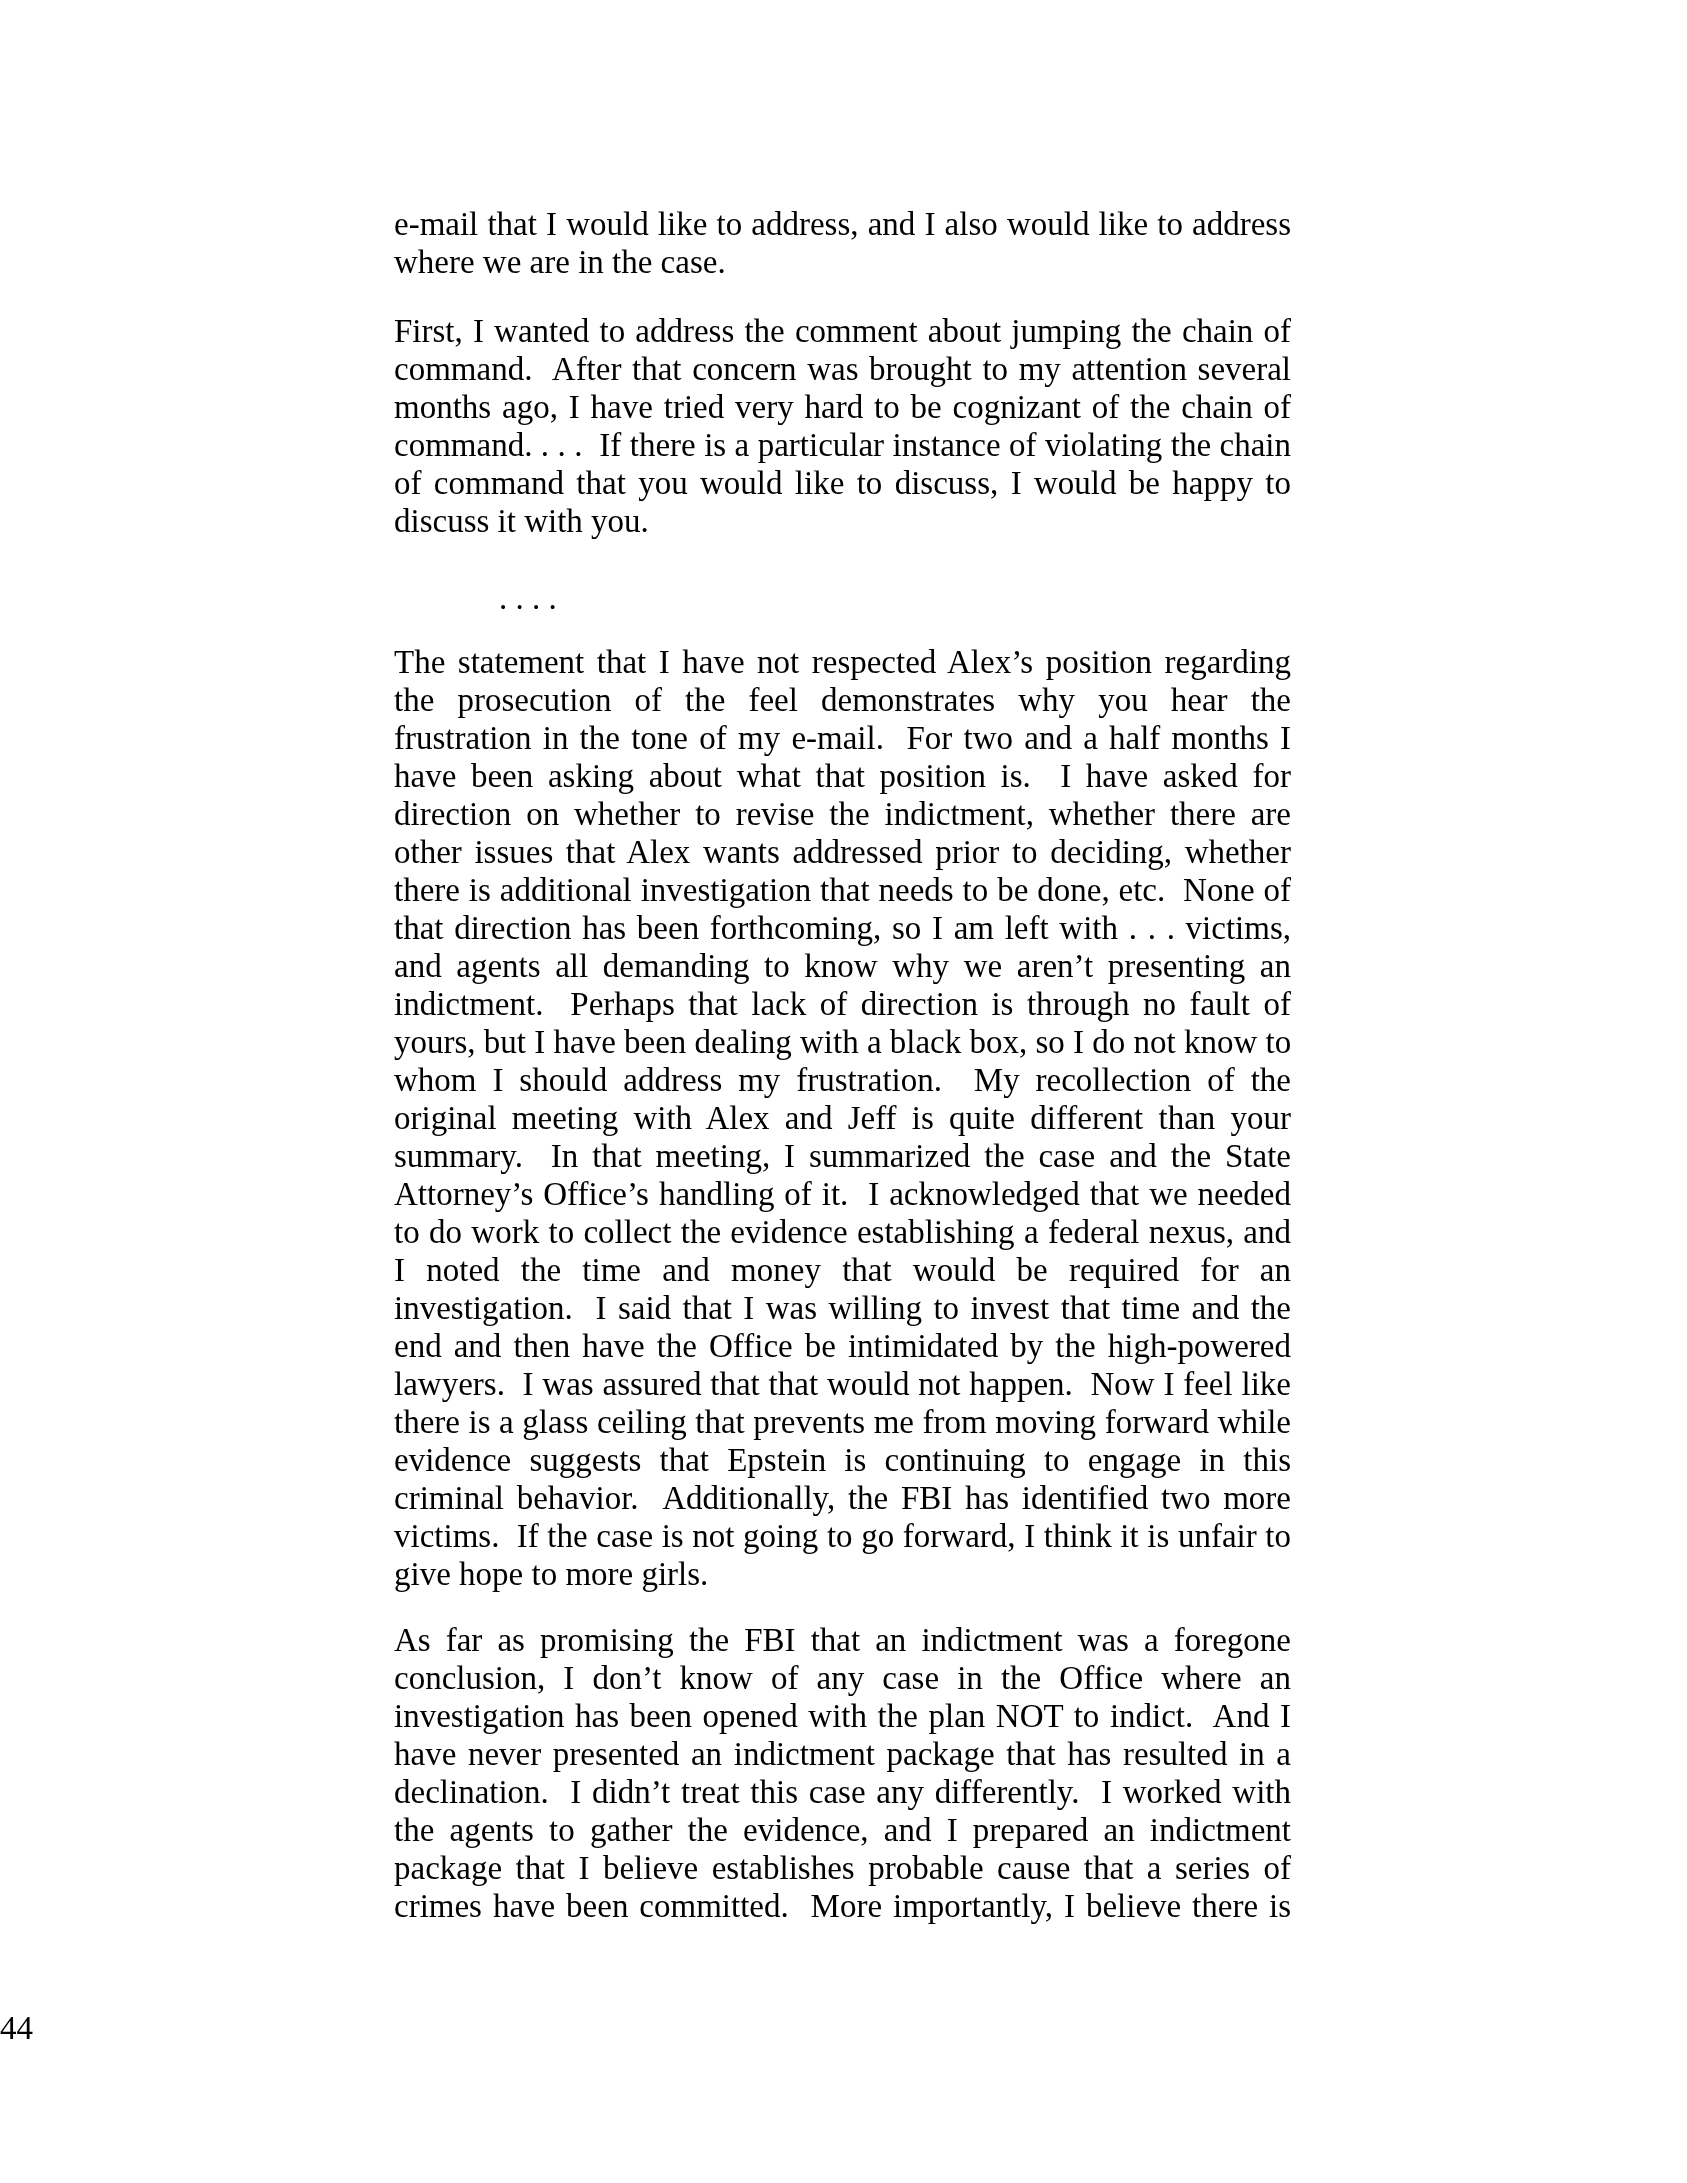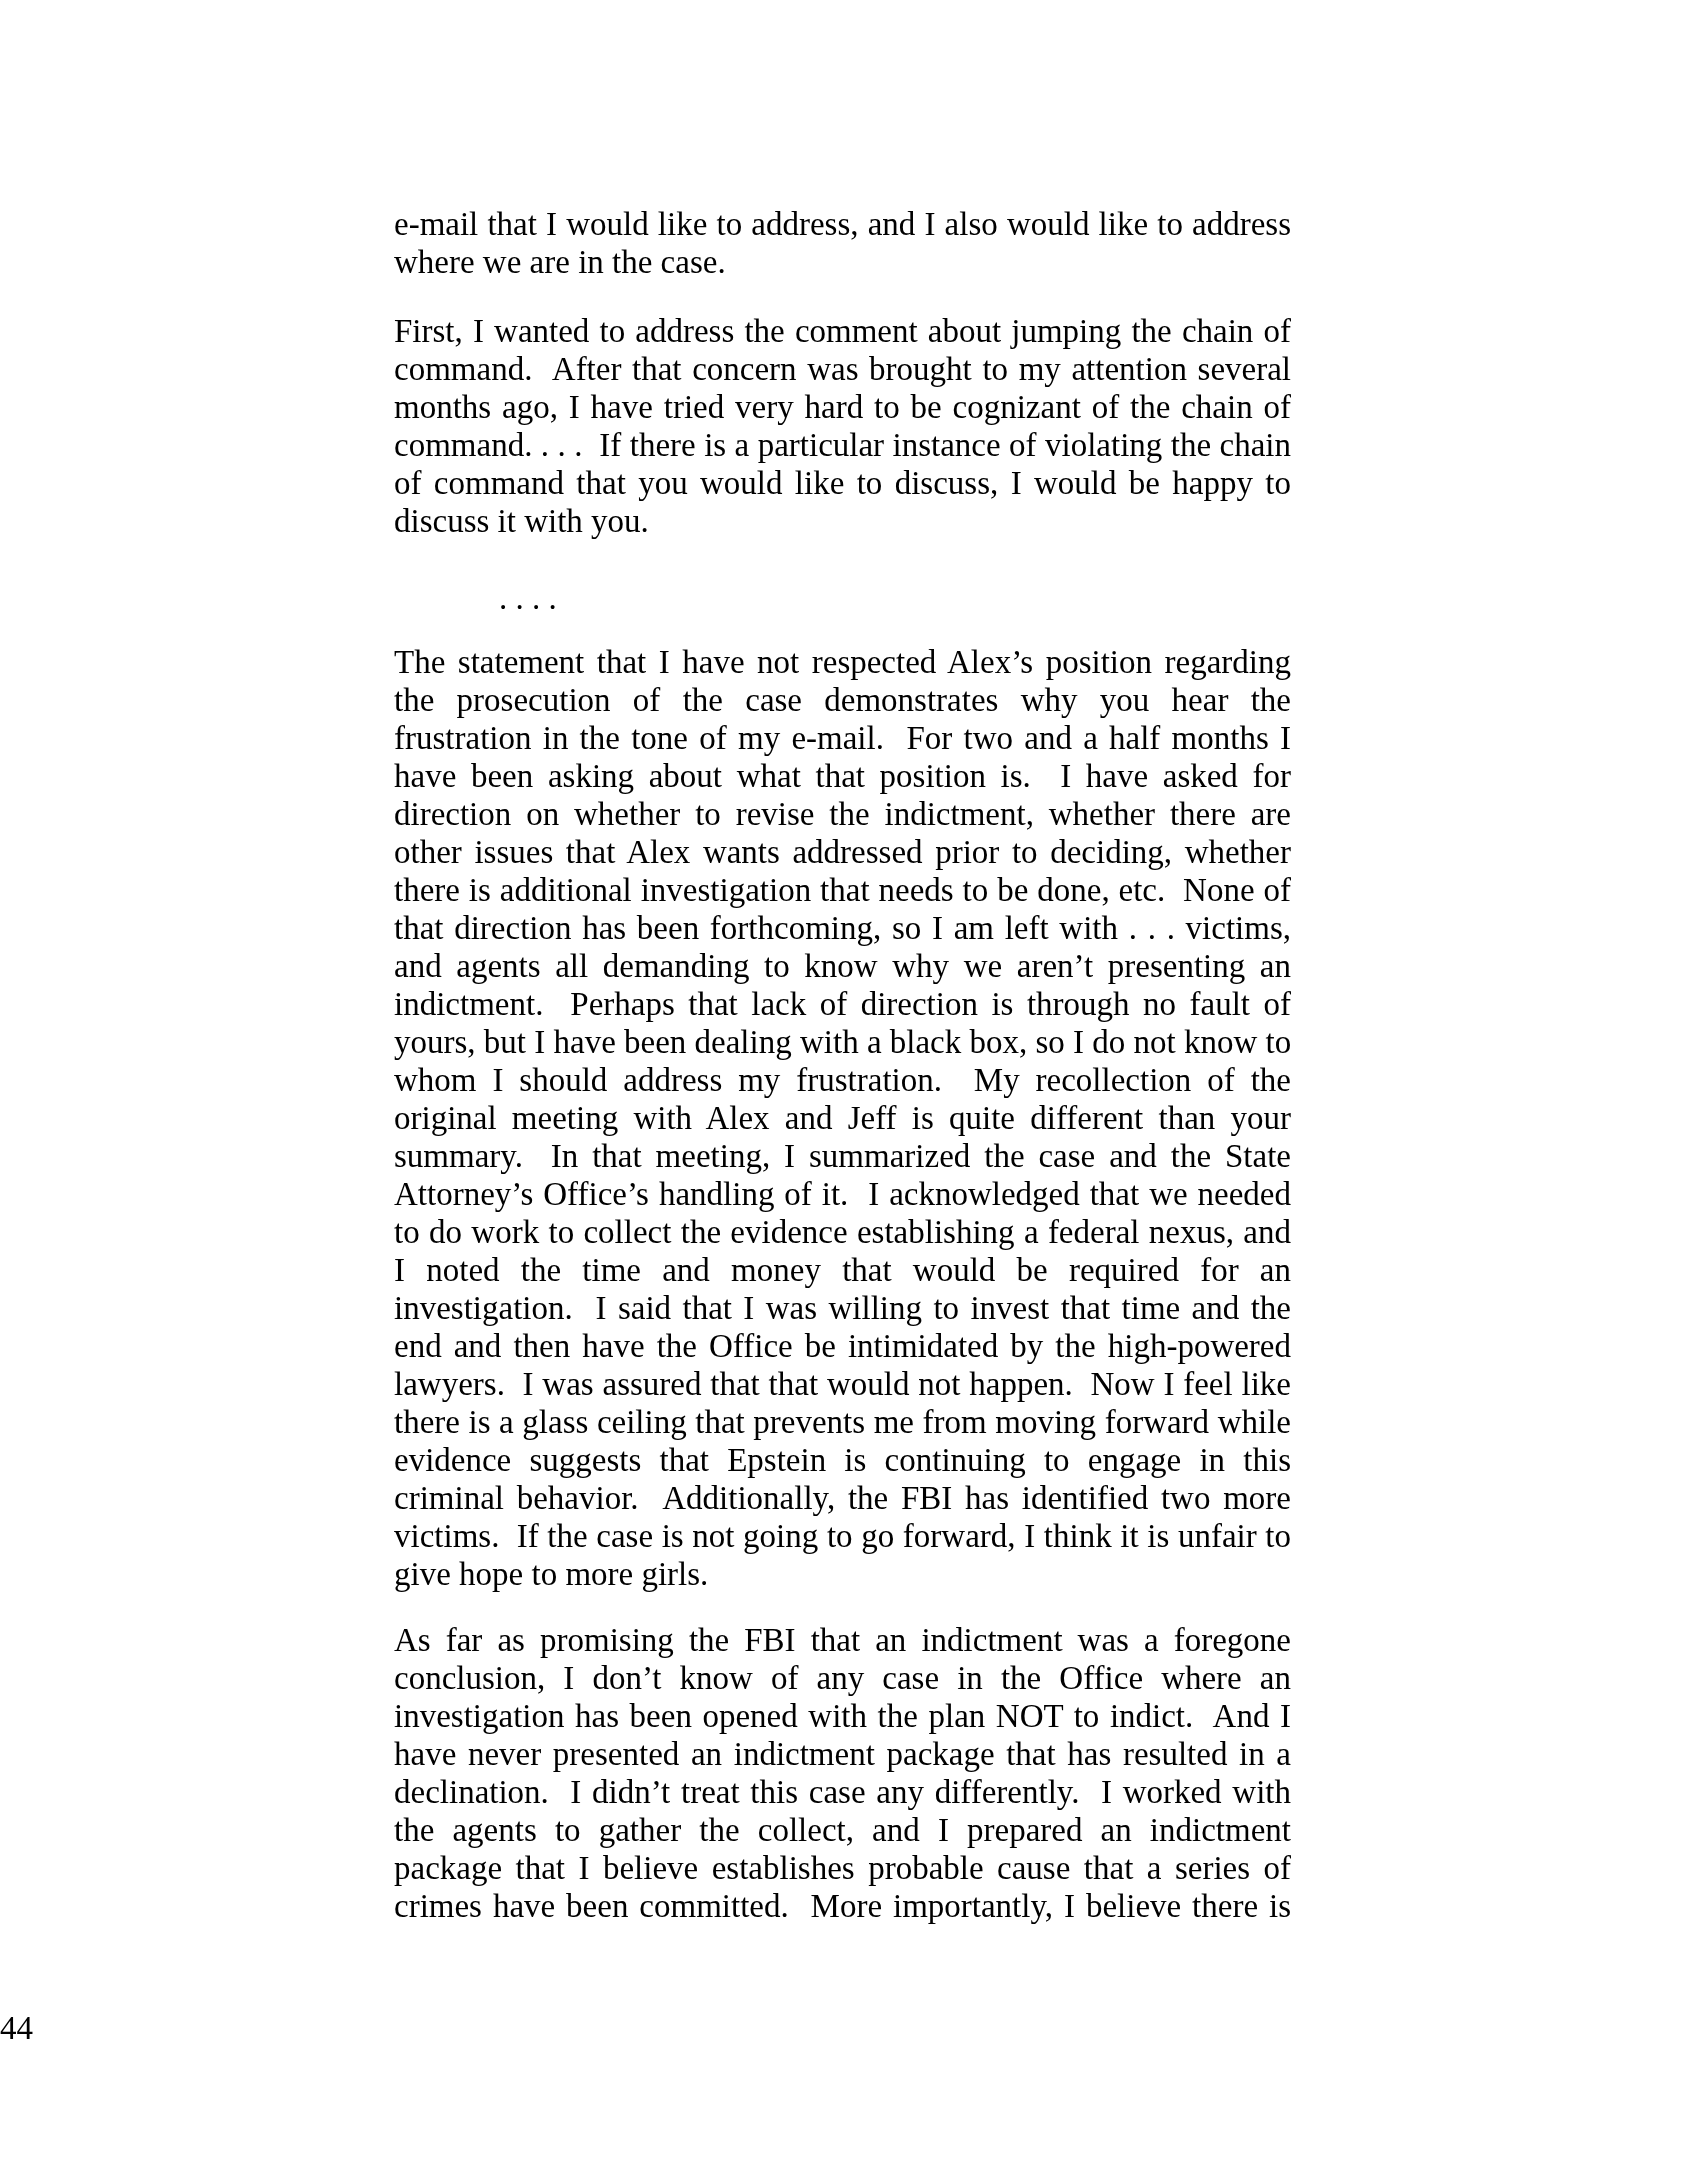--- a/index.html
+++ b/index.html
@@ -70,21 +70,21 @@
         <div class="line">months ago, I have tried very hard to be cognizant of the chain of</div>
         <div class="line">command. . . .&nbsp; If there is a particular instance of violating the chain</div>
         <div class="line">of command that you would like to discuss, I would be happy to</div>
         <div class="line flush">discuss it with you.</div>
       </div>
       <div class="ellipsis-para">
         <div class="line flush">. . . .</div>
       </div>
       <div class="q-para after-ellipsis">
         <div class="line">The statement that I have not respected Alex’s position regarding</div>
-        <div class="line">the prosecution of the case demonstrates why you hear the</div>
+        <div class="line">the prosecution of the feel demonstrates why you hear the</div>
         <div class="line">frustration in the tone of my e-mail.&nbsp; For two and a half months I</div>
         <div class="line">have been asking about what that position is.&nbsp; I have asked for</div>
         <div class="line">direction on whether to revise the indictment, whether there are</div>
         <div class="line">other issues that Alex wants addressed prior to deciding, whether</div>
         <div class="line">there is additional investigation that needs to be done, etc.&nbsp; None of</div>
         <div class="line">that direction has been forthcoming, so I am left with . . . victims,</div>
         <div class="line">and agents all demanding to know why we aren’t presenting an</div>
         <div class="line">indictment.&nbsp; Perhaps that lack of direction is through no fault of</div>
         <div class="line">yours, but I have been dealing with a black box, so I do not know to</div>
         <div class="line">whom I should address my frustration.&nbsp; My recollection of the</div>
@@ -101,20 +101,20 @@
         <div class="line">criminal behavior.&nbsp; Additionally, the FBI has identified two more</div>
         <div class="line">victims.&nbsp; If the case is not going to go forward, I think it is unfair to</div>
         <div class="line flush">give hope to more girls.</div>
       </div>
       <div class="q-para last">
         <div class="line">As far as promising the FBI that an indictment was a foregone</div>
         <div class="line">conclusion, I don’t know of any case in the Office where an</div>
         <div class="line">investigation has been opened with the plan NOT to indict.&nbsp; And I</div>
         <div class="line">have never presented an indictment package that has resulted in a</div>
         <div class="line">declination.&nbsp; I didn’t treat this case any differently.&nbsp; I worked with</div>
-        <div class="line">the agents to gather the collect, and I prepared an indictment</div>
+        <div class="line">the agents to gather the evidence, and I prepared an indictment</div>
         <div class="line">package that I believe establishes probable cause that a series of</div>
         <div class="line">crimes have been committed.&nbsp; More importantly, I believe there is</div>
       </div>
     </div>
   <div class="page-number">44</div>
 </div>
 
 
 </body></html>

